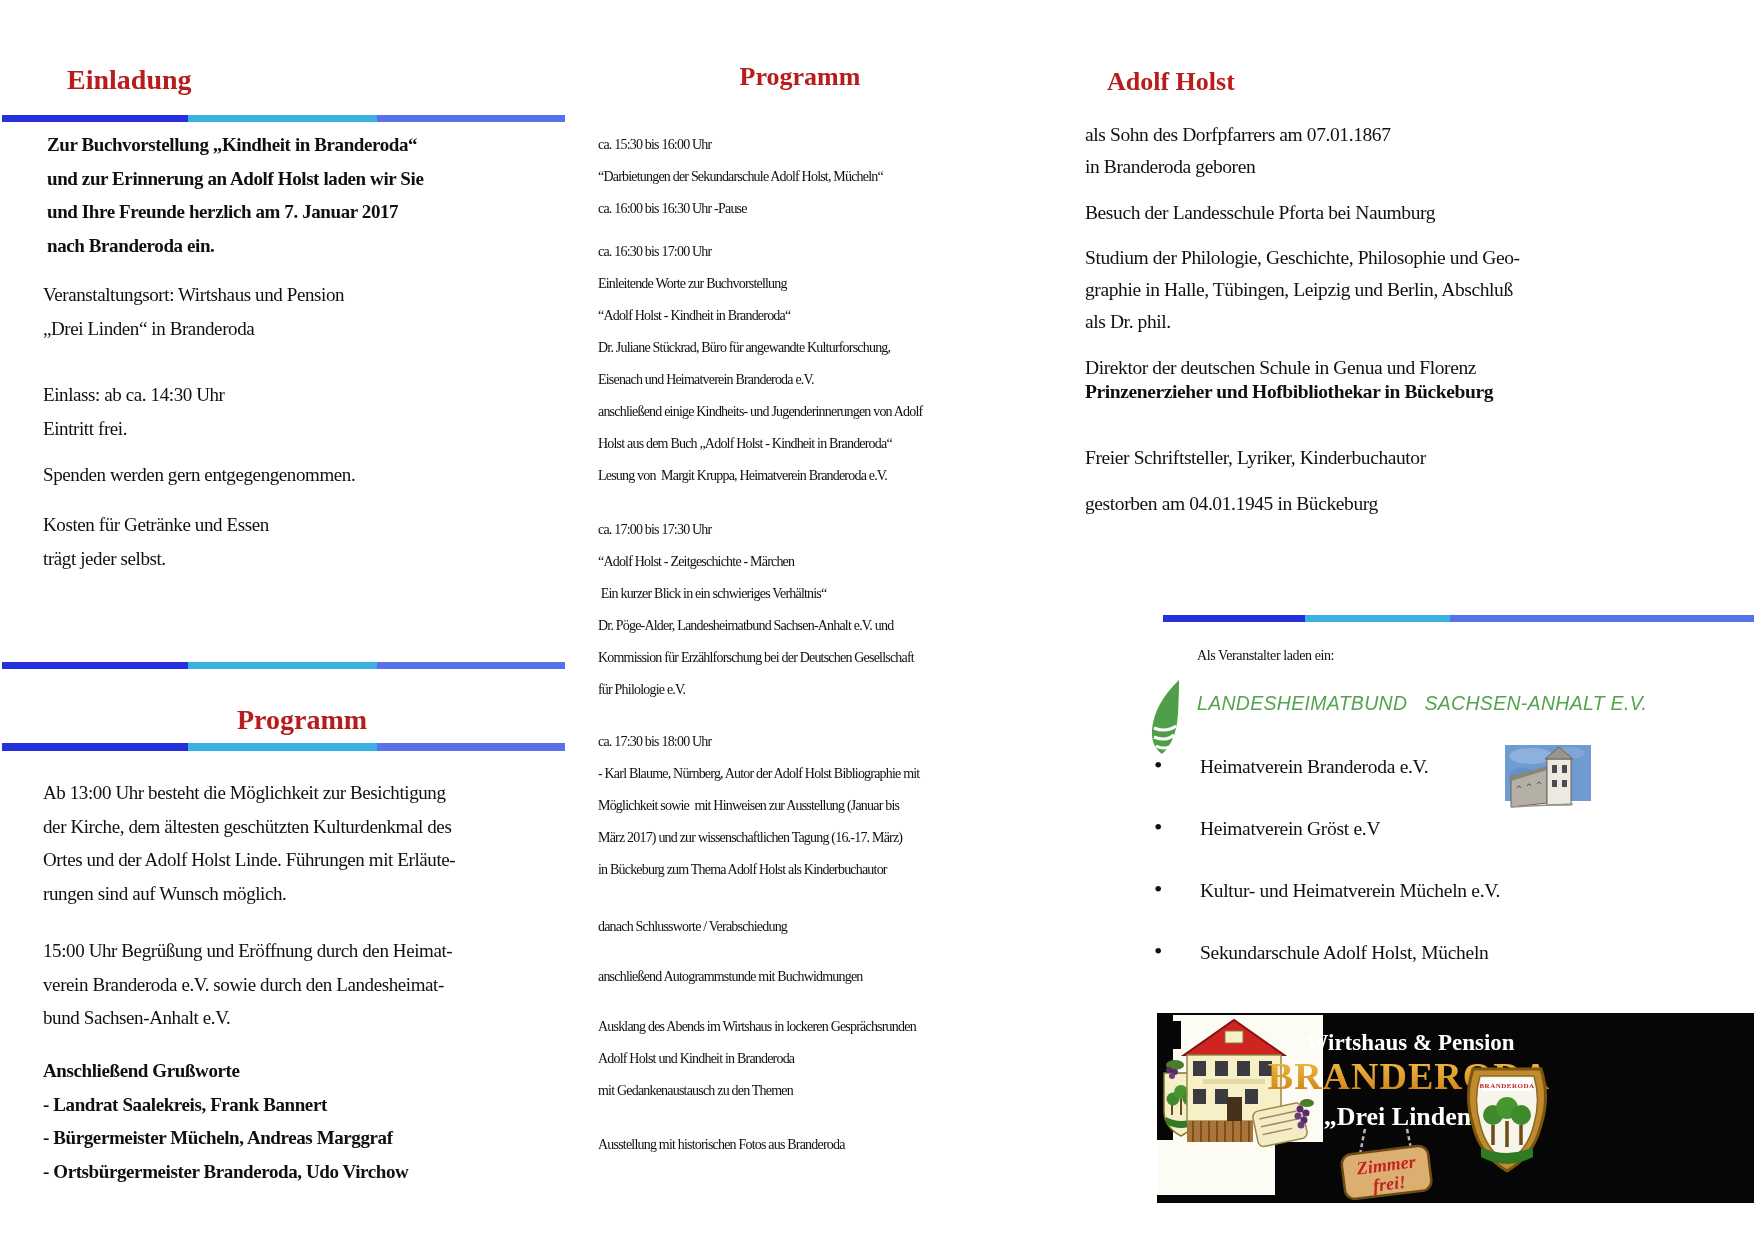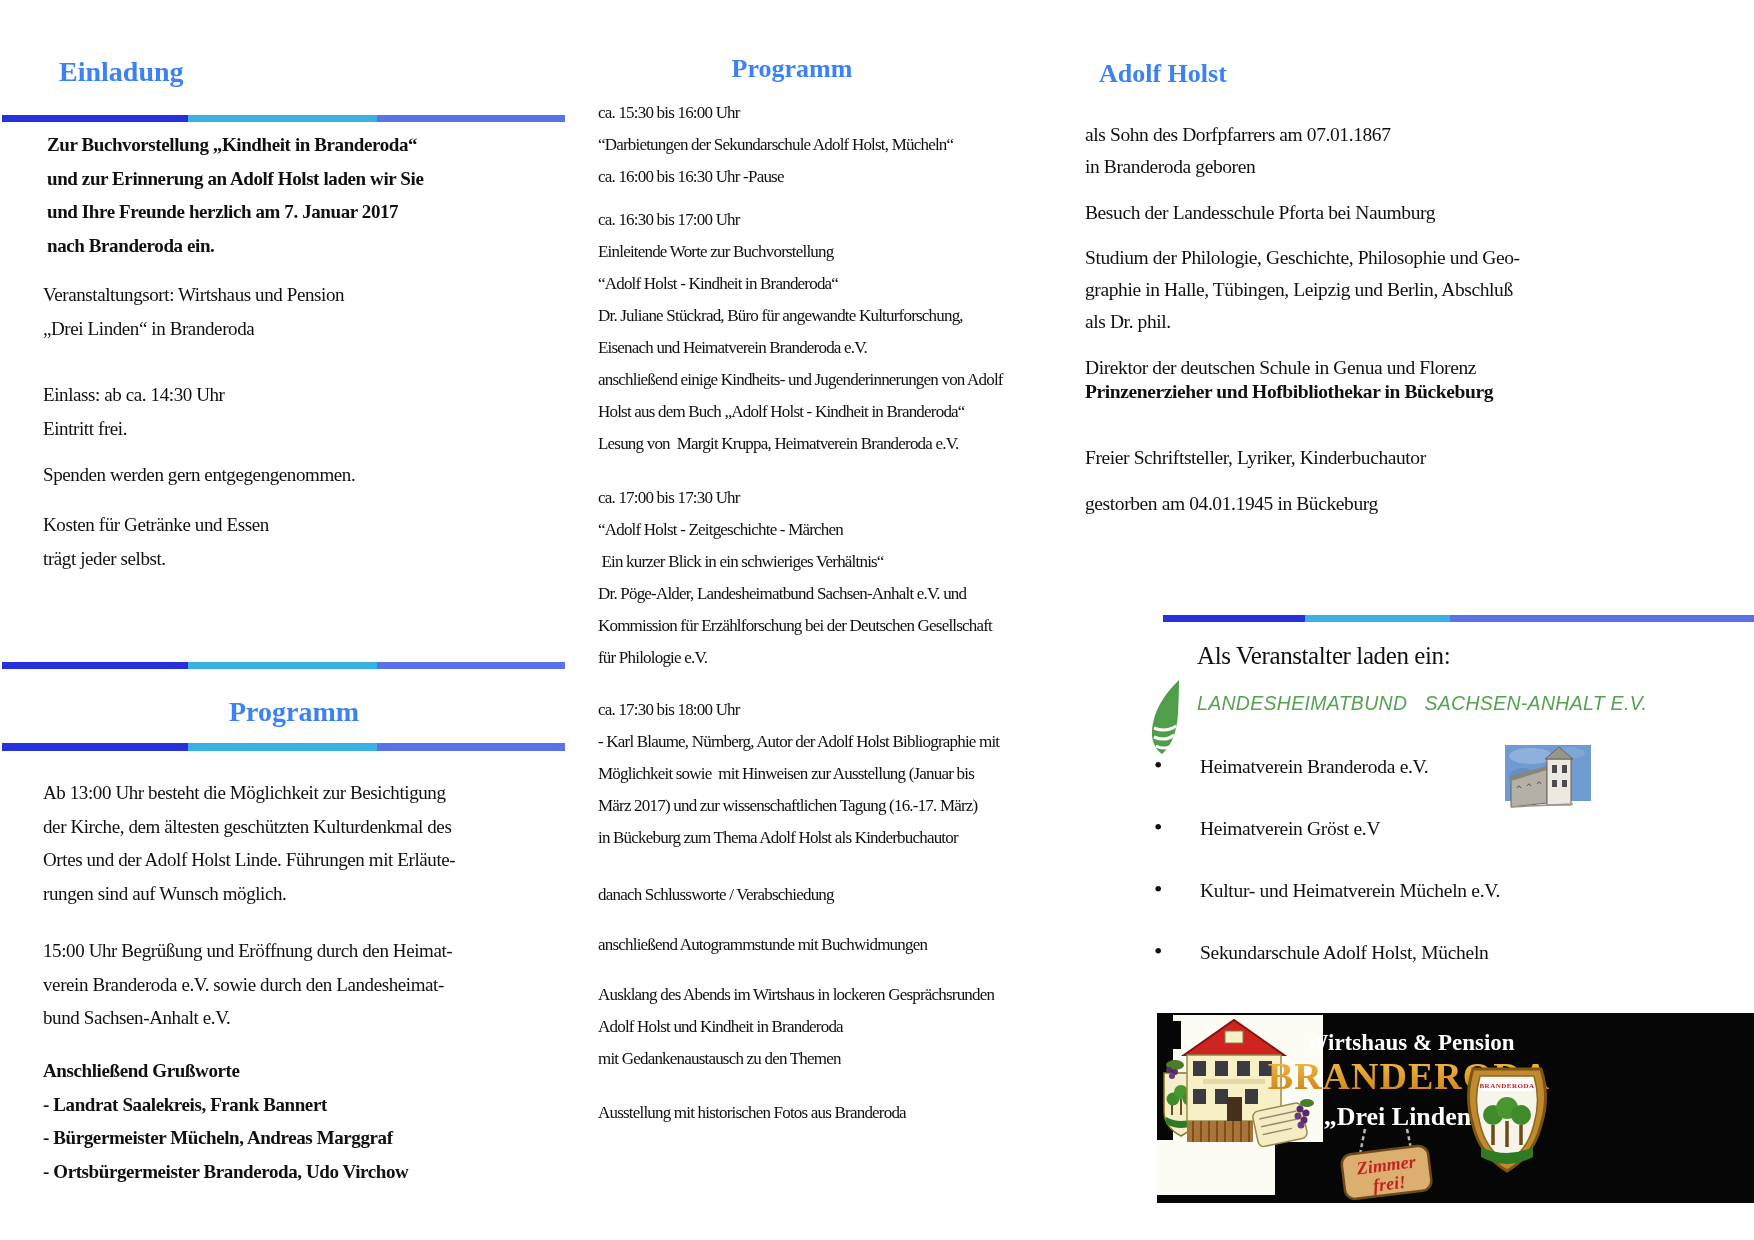--- a/index.html
+++ b/index.html
@@ -1,23 +1,23 @@
 <!DOCTYPE html>
 <html><head>
 <meta charset="utf-8">
 <style>
   html,body{margin:0;padding:0;background:#e8e8e8;}
   .page{position:relative;width:1754px;height:1240px;background:#ffffff;overflow:hidden;
         font-family:"Liberation Serif",serif;color:#101010;}
-  .h{position:absolute;margin:4px;font-weight:bold;font-family:"Liberation Serif",serif;color:#3b82f6;}
+  .h{position:absolute;margin:12px;font-weight:bold;font-family:"Liberation Serif",serif;color:#b91c1c;}
   .center{text-align:center;}
   .para{position:absolute;}
   .para div{white-space:pre;}
   .c1{font-size:19px;line-height:33.5px;letter-spacing:-0.4px;}
-  .c2{font-size:17px;line-height:32px;letter-spacing:-0.8px;}
+  .c2{font-size:14px;line-height:32px;letter-spacing:-0.8px;margin-top:32px;}
   .c3{font-size:19.5px;line-height:32px;letter-spacing:-0.4px;}
   .bold{font-weight:bold;}
   .bar{position:absolute;display:flex;height:7px;}
   .bar span{height:100%;display:block;}
   .lhb-text{position:absolute;font-family:"Liberation Sans",sans-serif;font-style:italic;
             font-size:19.5px;letter-spacing:0.3px;white-space:pre;}
   ul.orgs{position:absolute;left:1152px;top:750px;list-style:none;margin:0;padding:0;width:480px;}
   ul.orgs li{position:relative;padding-left:48px;margin-bottom:28px;font-size:19.5px;line-height:34px;letter-spacing:-0.3px;}
   ul.orgs li::before{content:"\2022";position:absolute;left:2px;top:-2px;font-size:24px;}
   .imgbox{position:absolute;}
@@ -167,21 +167,21 @@
   <div class="para c3" style="left:1085px;top:376px;font-weight:bold;">
       <div>Prinzenerzieher und Hofbibliothekar in Bückeburg</div>
     </div>
   <div class="para c3" style="left:1085px;top:442px;">
       <div>Freier Schriftsteller, Lyriker, Kinderbuchautor</div>
     </div>
   <div class="para c3" style="left:1085px;top:488px;">
       <div>gestorben am 04.01.1945 in Bückeburg</div>
     </div>
 
-  <div class="para c3" style="left:1197px;top:640px;font-size:25px;">Als Veranstalter laden ein:</div>
+  <div class="para c3" style="left:1197px;top:640px;font-size:14px;">Als Veranstalter laden ein:</div>
 
   <div class="imgbox" style="left:1146px;top:678px;">
     <svg width="40" height="78" viewBox="0 0 40 78">
       <path d="M33,2 Q8,26 6,52 Q5,68 16,76 Q30,64 32,36 Q33,16 33,2 Z" fill="#4f9e4a"></path>
       <path d="M8,50 q12,5 22,-2 M8,59 q12,5 20,-2 M10,68 q10,5 17,-2" stroke="#ffffff" stroke-width="3" fill="none"></path>
     </svg>
   </div>
   <div class="lhb-text" style="left: 1197px; top: 692px; color: rgb(85, 163, 81);">LANDESHEIMATBUND   SACHSEN-ANHALT E.V.</div>
 
   <ul class="orgs">

